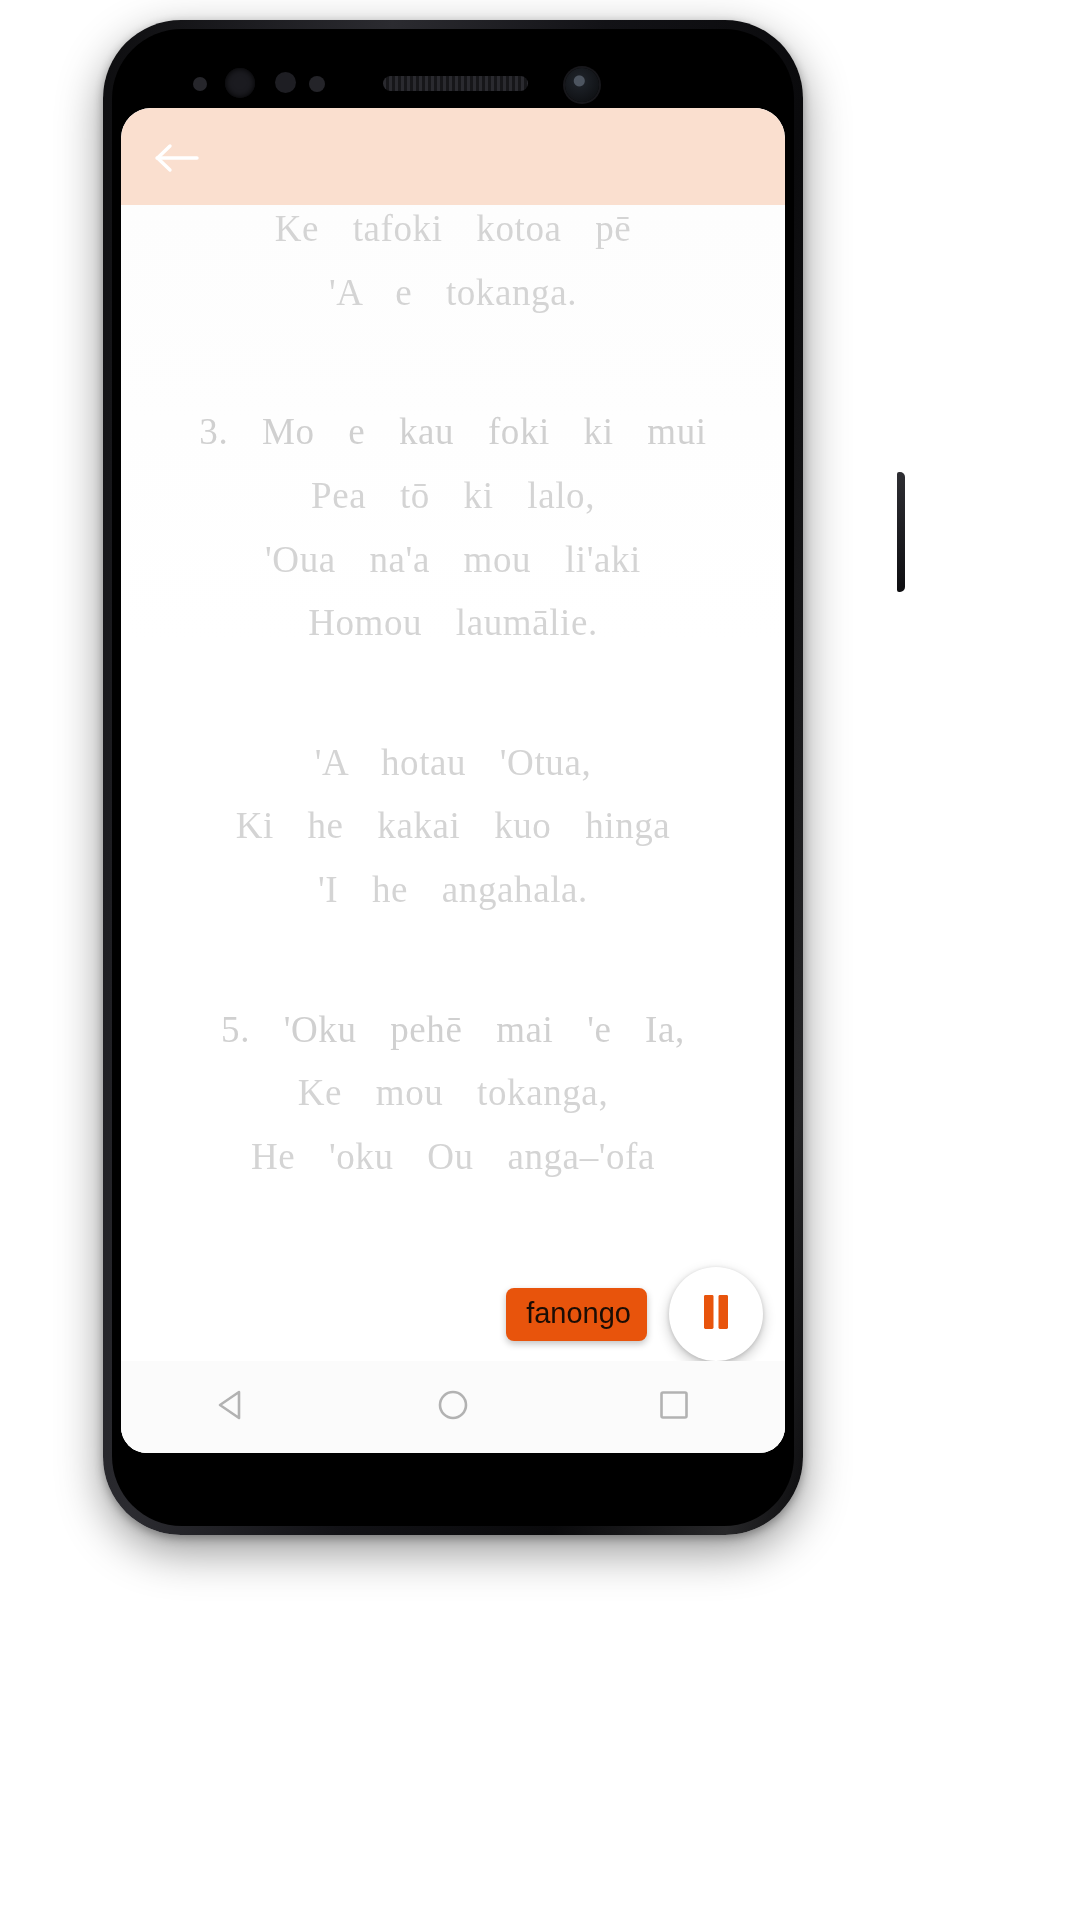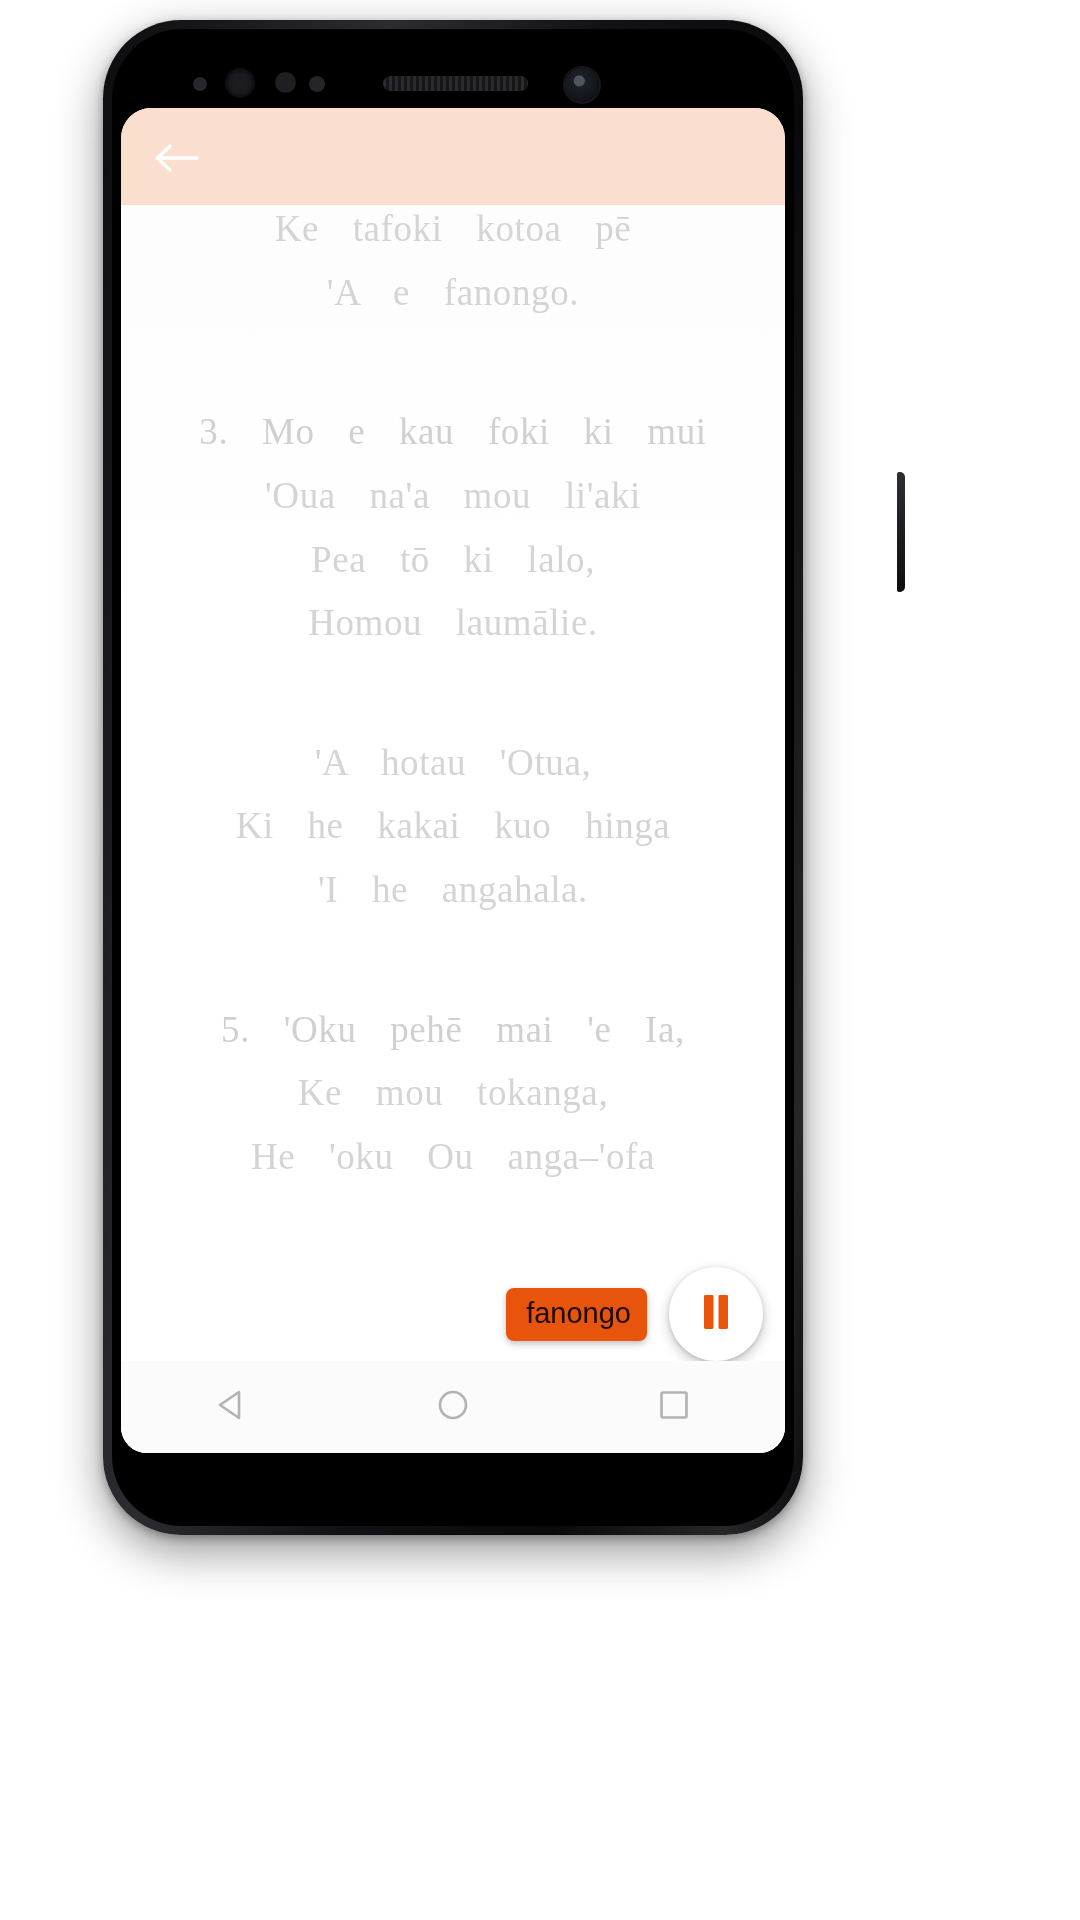--- a/index.html
+++ b/index.html
@@ -242,27 +242,27 @@
             </svg>
           </span>
         </div>
       </div>
 
       <div id="lyrics-page">
         <div id="lyrics-scroll">
 
           <div class="verse">
             <div class="line">Ke  tafoki  kotoa  pē</div>
-            <div class="line">'A  e  fanongo.</div>
+            <div class="line">'A  e  tokanga.</div>
           </div>
 
           <div class="verse">
             <div class="line num">3.  Mo  e  kau  foki  ki  mui</div>
+            <div class="line">Pea  tō  ki  lalo,</div>
             <div class="line">'Oua  na'a  mou  li'aki</div>
-            <div class="line">Pea  tō  ki  lalo,</div>
             <div class="line">Homou  laumālie.</div>
           </div>
 
           <div class="verse">
             <div class="line">'A  hotau  'Otua,</div>
             <div class="line">Ki  he  kakai  kuo  hinga</div>
             <div class="line">'I  he  angahala.</div>
           </div>
 
           <div class="verse">

